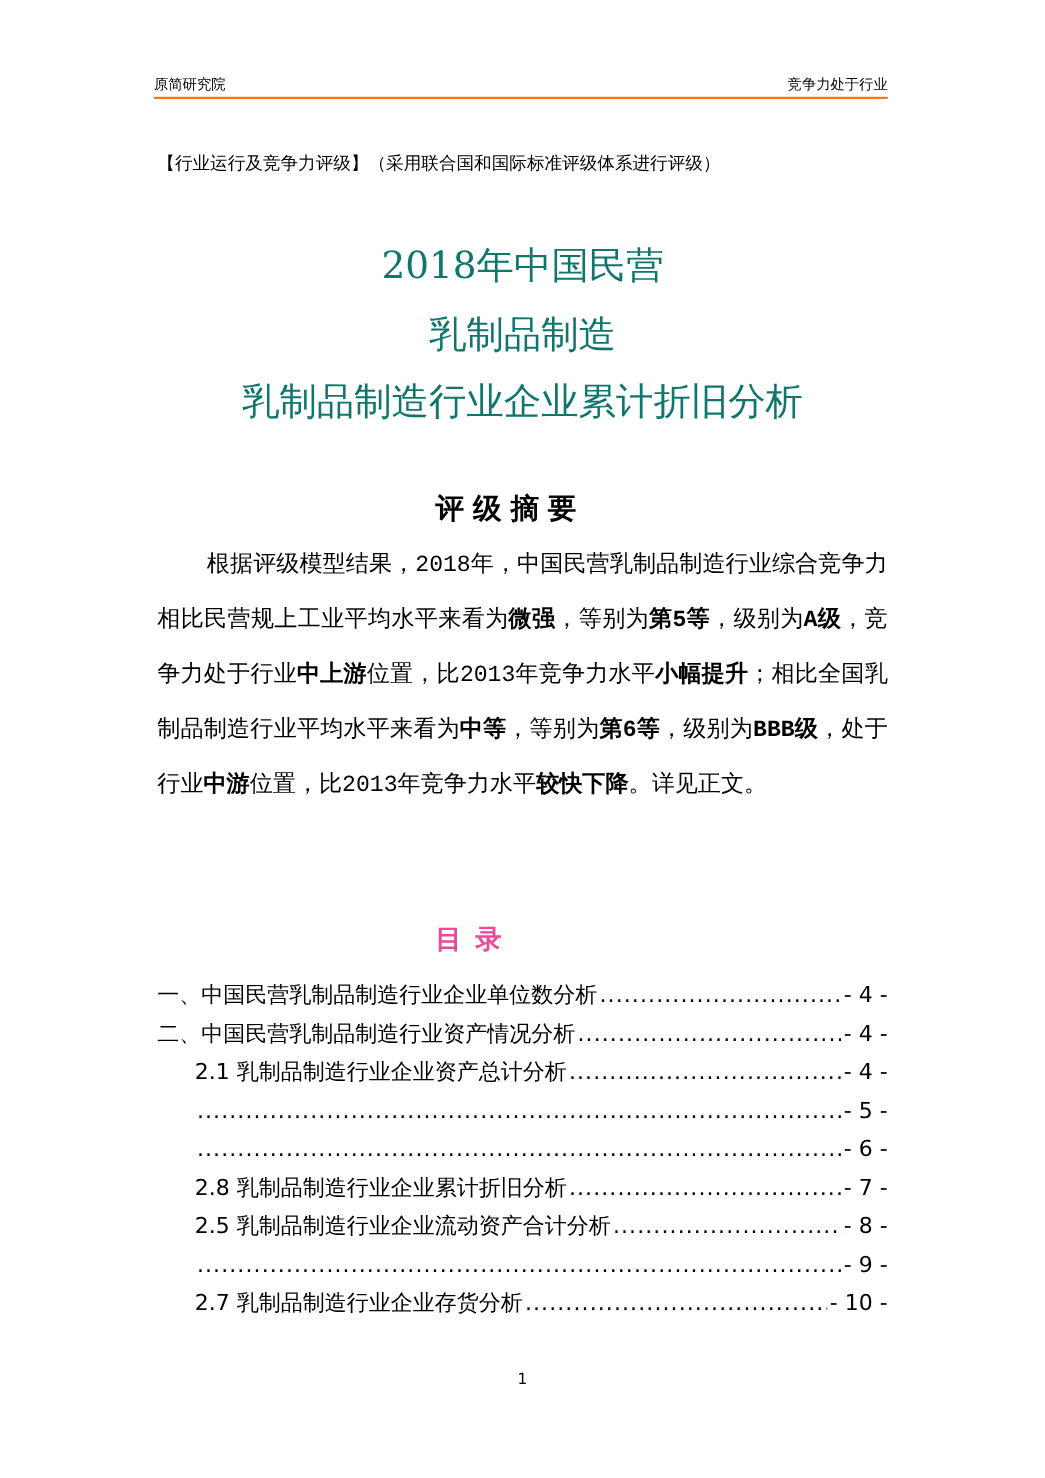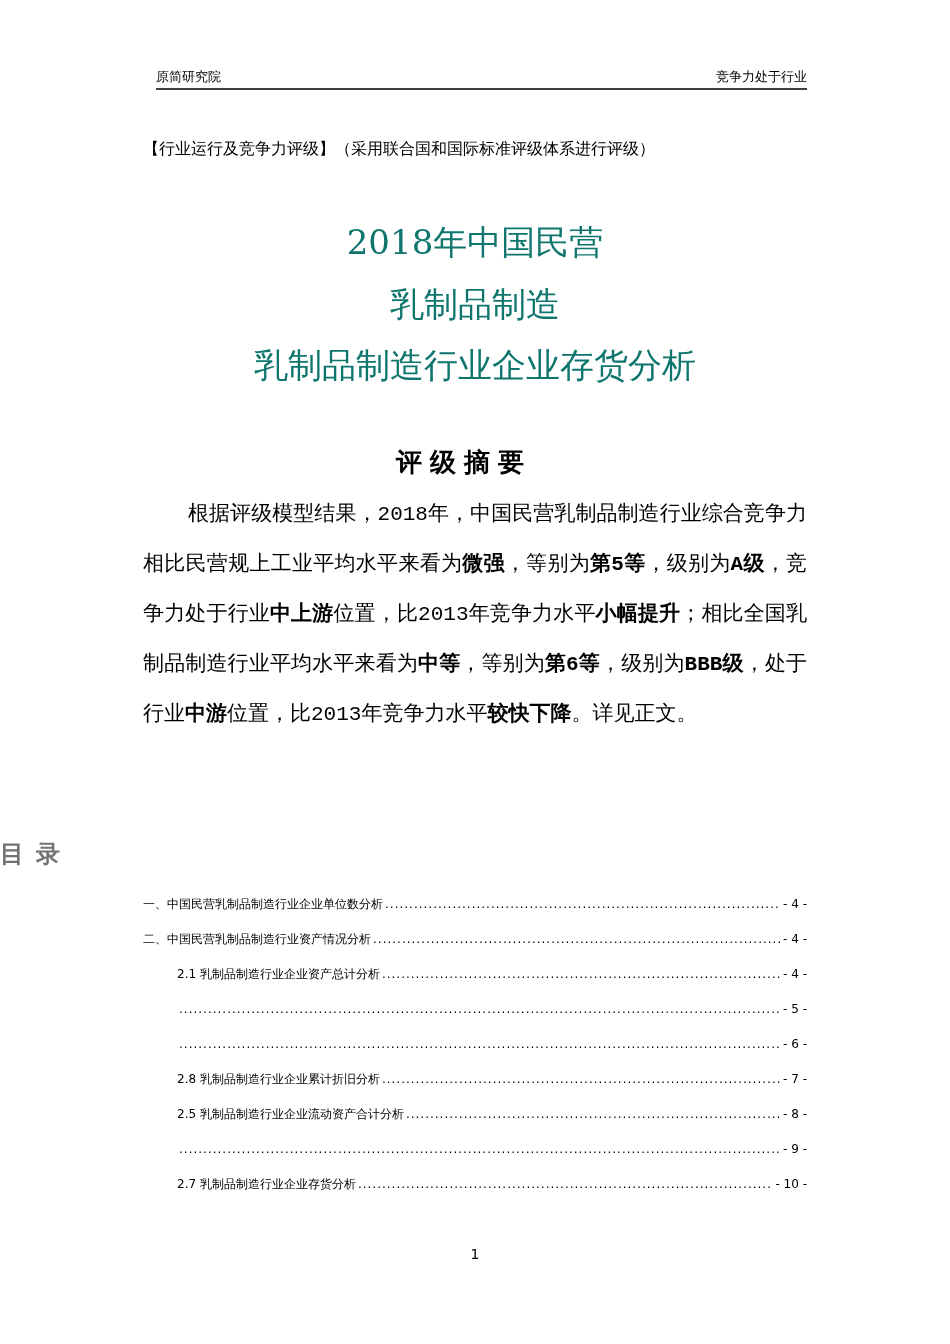--- a/index.html
+++ b/index.html
@@ -1,48 +1,48 @@
 <!DOCTYPE html>
 <html><head>
   <meta charset="utf-8">
   <style>
     html, body { margin: 0; padding: 0; background: #ffffff; }
     body { width: 950px; height: 1344px; position: relative; overflow: hidden; font-family: "DejaVu Sans", sans-serif; color: #000; }
-    .page-header { position: absolute; left: 156px; right: 143px; top: 66px; height: 22px; border-bottom: 2px solid #404040; font-size: 13px; }
+    .page-header { position: absolute; left: 140px; right: 143px; top: 66px; height: 22px; border-bottom: 2px solid #f97316; font-size: 13px; }
     .page-header .left { position: absolute; left: 0; top: 2px; }
     .page-header .right { position: absolute; right: 0; top: 2px; }
     .tagline { position: absolute; left: 143px; top: 139px; font-size: 16px; font-family: "DejaVu Serif", serif; white-space: nowrap; }
     .title { position: absolute; left: 0; width: 950px; text-align: center; color: #0f766e; font-family: "DejaVu Serif", serif; font-size: 34px; line-height: 40px; }
     .t1 { top: 222px; } .t2 { top: 284px; } .t3 { top: 345px; }
     .summary-heading { position: absolute; left: 0; width: 928px; top: 445px; text-align: center; font-size: 26px; font-weight: bold; letter-spacing: 8px; font-family: "DejaVu Sans", sans-serif; }
     .summary { position: absolute; left: 143px; width: 664px; top: 490px; font-family: Liberation Mono, monospace; font-size: 21px; line-height: 50px; text-align: justify; text-indent: 45px; margin: 0; }
     .summary b { font-weight: bold; }
-    .toc-heading { position: absolute; left: 0; width: 864px; top: 838px; text-align: left; color: #737373; font-size: 24px; font-weight: bold; letter-spacing: 12px; }
-    .toc { position: absolute; left: 143px; width: 664px; top: 887px; margin: 0; padding: 0; list-style: none; font-size: 12px; }
+    .toc-heading { position: absolute; left: 0; width: 864px; top: 838px; text-align: center; color: #ec4899; font-size: 24px; font-weight: bold; letter-spacing: 12px; }
+    .toc { position: absolute; left: 143px; width: 664px; top: 887px; margin: 0; padding: 0; list-style: none; font-size: 20px; }
     .toc li { display: flex; align-items: baseline; height: 35px; line-height: 35px; cursor: pointer; }
     .toc li.sub { padding-left: 34px; }
     .toc .label { white-space: nowrap; }
     .toc .dots { flex: 1; overflow: hidden; white-space: nowrap; margin: 0 2px; }
     .toc .dots::after { content: "......................................................................................................................................................"; letter-spacing: 1px; }
     .toc .page { white-space: nowrap; }
     .page-number { position: absolute; left: 0; width: 950px; top: 1246px; text-align: center; font-size: 14px; }
   </style>
 </head>
 <body>
 
 <div class="page-header">
   <span class="left">原简研究院</span>
   <span class="right">竞争力处于行业</span>
 </div>
 
 <div class="tagline">【行业运行及竞争力评级】（采用联合国和国际标准评级体系进行评级）</div>
 
 <div class="title t1">2018年中国民营</div>
 <div class="title t2">乳制品制造</div>
-<div class="title t3">乳制品制造行业企业存货分析</div>
+<div class="title t3">乳制品制造行业企业累计折旧分析</div>
 
 <div class="summary-heading">评级摘要</div>
 
 <p class="summary">
   <span>根据评级模型结果，2018年，中国民营乳制品制造行业综合竞争力相比民营规上工业平均水平来看为</span><b>微强</b><span>，等别为</span><b>第5等</b><span>，级别为</span><b>A级</b><span>，竞争力处于行业</span><b>中上游</b><span>位置，比2013年竞争力水平</span><b>小幅提升</b><span>；相比全国乳制品制造行业平均水平来看为</span><b>中等</b><span>，等别为</span><b>第6等</b><span>，级别为</span><b>BBB级</b><span>，处于行业</span><b>中游</b><span>位置，比2013年竞争力水平</span><b>较快下降</b><span>。详见正文。</span>
 </p>
 
 <div class="toc-heading">目录</div>
 
 <ul class="toc">

